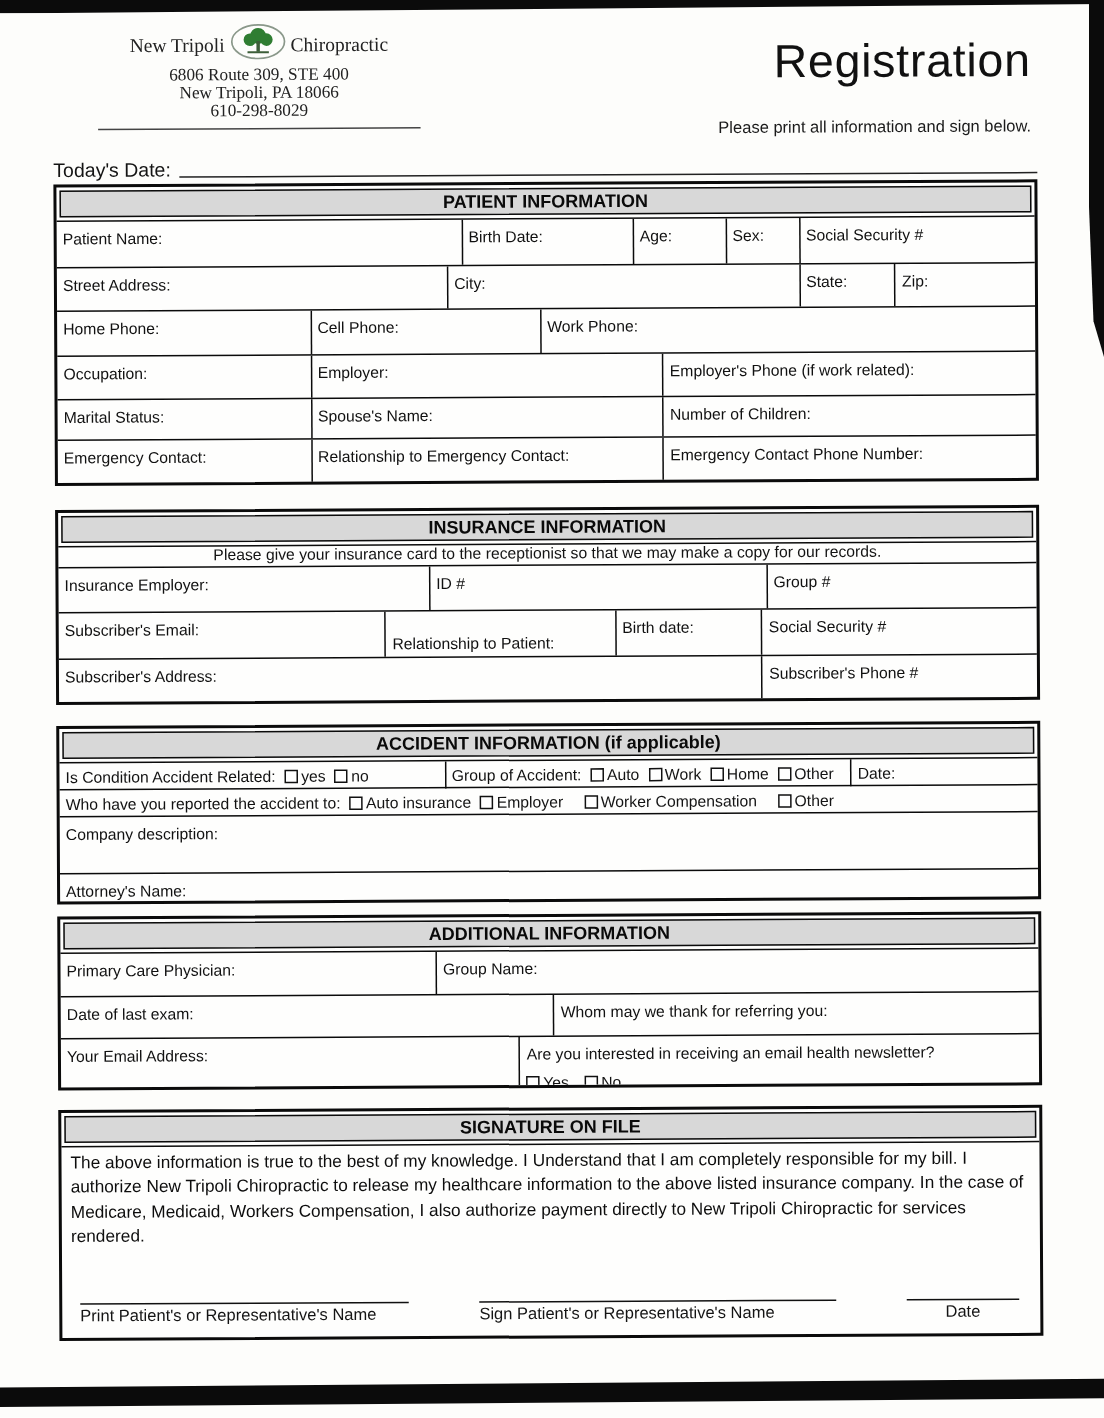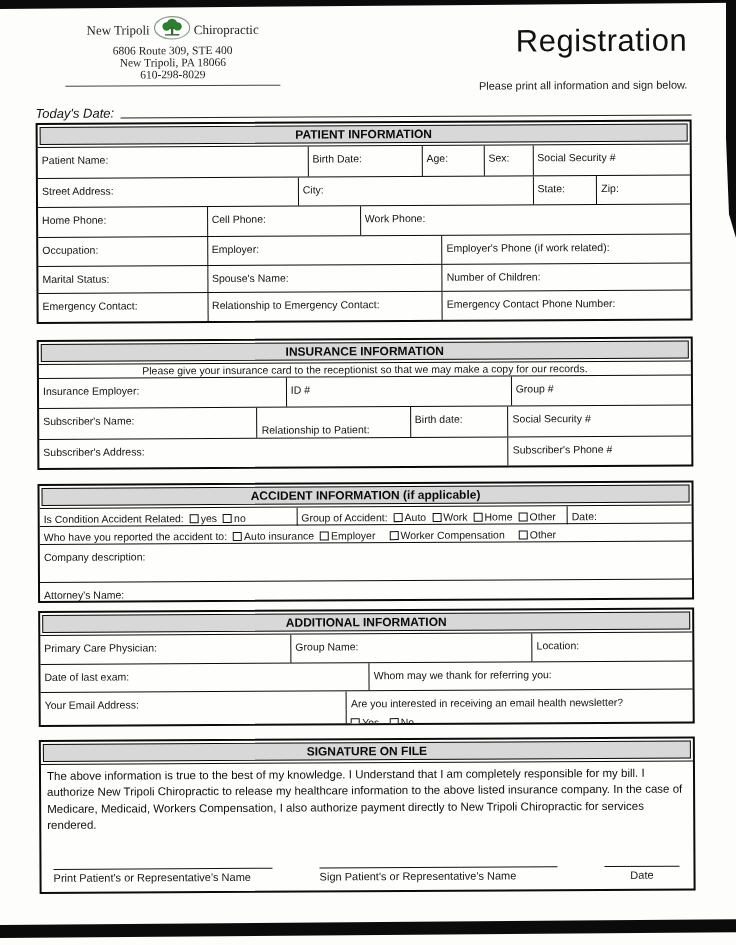--- a/index.html
+++ b/index.html
@@ -21,21 +21,21 @@
   .hdr { display: flex; justify-content: space-between; align-items: flex-start; height: 90px; }
   .clinic { margin-left: 30px; width: 215px; text-align: center;
             font-family: "Liberation Serif", serif; font-size: 11.5px; color: #222;
             border-bottom: 1.5px solid #444; padding: 6px 0 5px; }
   .clinic-name { display: flex; align-items: center; justify-content: center; gap: 3px; font-size: 13px; }
   .reg-block { text-align: right; padding-right: 4px; }
   .reg-title { font-size: 31px; letter-spacing: 0.5px; margin-top: 16px; color: #111; }
   .reg-note  { font-size: 11px; margin-top: 20px; color: #1a1a1a; }
 
   .today { display: flex; align-items: flex-end; height: 20px; margin-top: 1px; }
-  .today-label { font-size: 13px; font-weight: 400; font-style: italic; }
+  .today-label { font-size: 13px; font-weight: 400; }
   .today-fill { flex: 1; border-bottom: 1.6px solid #222; margin: 0 0 2px 6px; height: 14px; }
 
   
   .sec { border: 2px solid #0b0b0b; background: #fefefd; }
   .bar { margin: 2px; border: 1.5px solid #0b0b0b; background: #d8d8d8; text-align: center;
          font-weight: bold; font-size: 12px; padding: 1px 0; color: #0a0a0a; }
   .row { display: flex; border-top: 1.8px solid #0b0b0b; }
   .cell { border-right: 1.8px solid #0b0b0b; padding: 2px 4px 0; overflow: hidden; }
   .cell:last-child { border-right: none; }
   .lb { font-size: 10.5px; color: #111; white-space: nowrap; }
@@ -135,21 +135,21 @@
 
     <div class="sec" id="sec-insurance">
       <div class="bar">INSURANCE INFORMATION</div>
       <div class="note">Please give your insurance card to the receptionist so that we may make a copy for our records.</div>
       <div class="row" style="height:30px">
         <div class="cell" style="flex:0 0 38%"><span class="lb">Insurance Employer:</span></div>
         <div class="cell" style="flex:0 0 34.5%"><span class="lb">ID #</span></div>
         <div class="cell" style="flex:1"><span class="lb">Group #</span></div>
       </div>
       <div class="row" style="height:31px">
-        <div class="cell" style="flex:0 0 33.5%"><span class="lb">Subscriber's Name:</span></div>
+        <div class="cell" style="flex:0 0 33.5%"><span class="lb">Subscriber's Email:</span></div>
         <div class="cell" style="flex:0 0 23.5%; padding-top:12px">
           <span class="lb">Relationship to Patient:</span>
           <div class="optrow">
             <span class="opt"><span class="cb" style="margin-left:0"></span><span>Self</span></span>
             <span class="opt"><span class="cb"></span><span>Spouse</span></span>
             <span class="opt"><span class="cb"></span><span>Other</span></span>
           </div>
         </div>
         <div class="cell" style="flex:0 0 15%"><span class="lb">Birth date:</span></div>
         <div class="cell" style="flex:1"><span class="lb">Social Security #</span></div>
@@ -182,21 +182,20 @@
       <div class="row" style="height:19px">
         <div class="cell" style="flex:1"><span class="lb">Attorney's Name:</span></div>
       </div>
     </div>
 
     <div class="sec" id="sec-additional">
       <div class="bar">ADDITIONAL INFORMATION</div>
       <div class="row" style="height:29px">
         <div class="cell" style="flex:0 0 38.5%"><span class="lb">Primary Care Physician:</span></div>
         <div class="cell" style="flex:0 0 37%"><span class="lb">Group Name:</span></div>
-        <div class="cell" style="flex:1"><span class="lb">Location:</span></div>
       </div>
       <div class="row" style="height:28px">
         <div class="cell" style="flex:0 0 50.5%"><span class="lb">Date of last exam:</span></div>
         <div class="cell" style="flex:1"><span class="lb">Whom may we thank for referring you:</span></div>
       </div>
       <div class="row" style="height:33px">
         <div class="cell" style="flex:0 0 47%"><span class="lb">Your Email Address:</span></div>
         <div class="cell" style="flex:1">
           <span class="lb">Are you interested in receiving an email health newsletter?</span>
           <div class="optrow">

